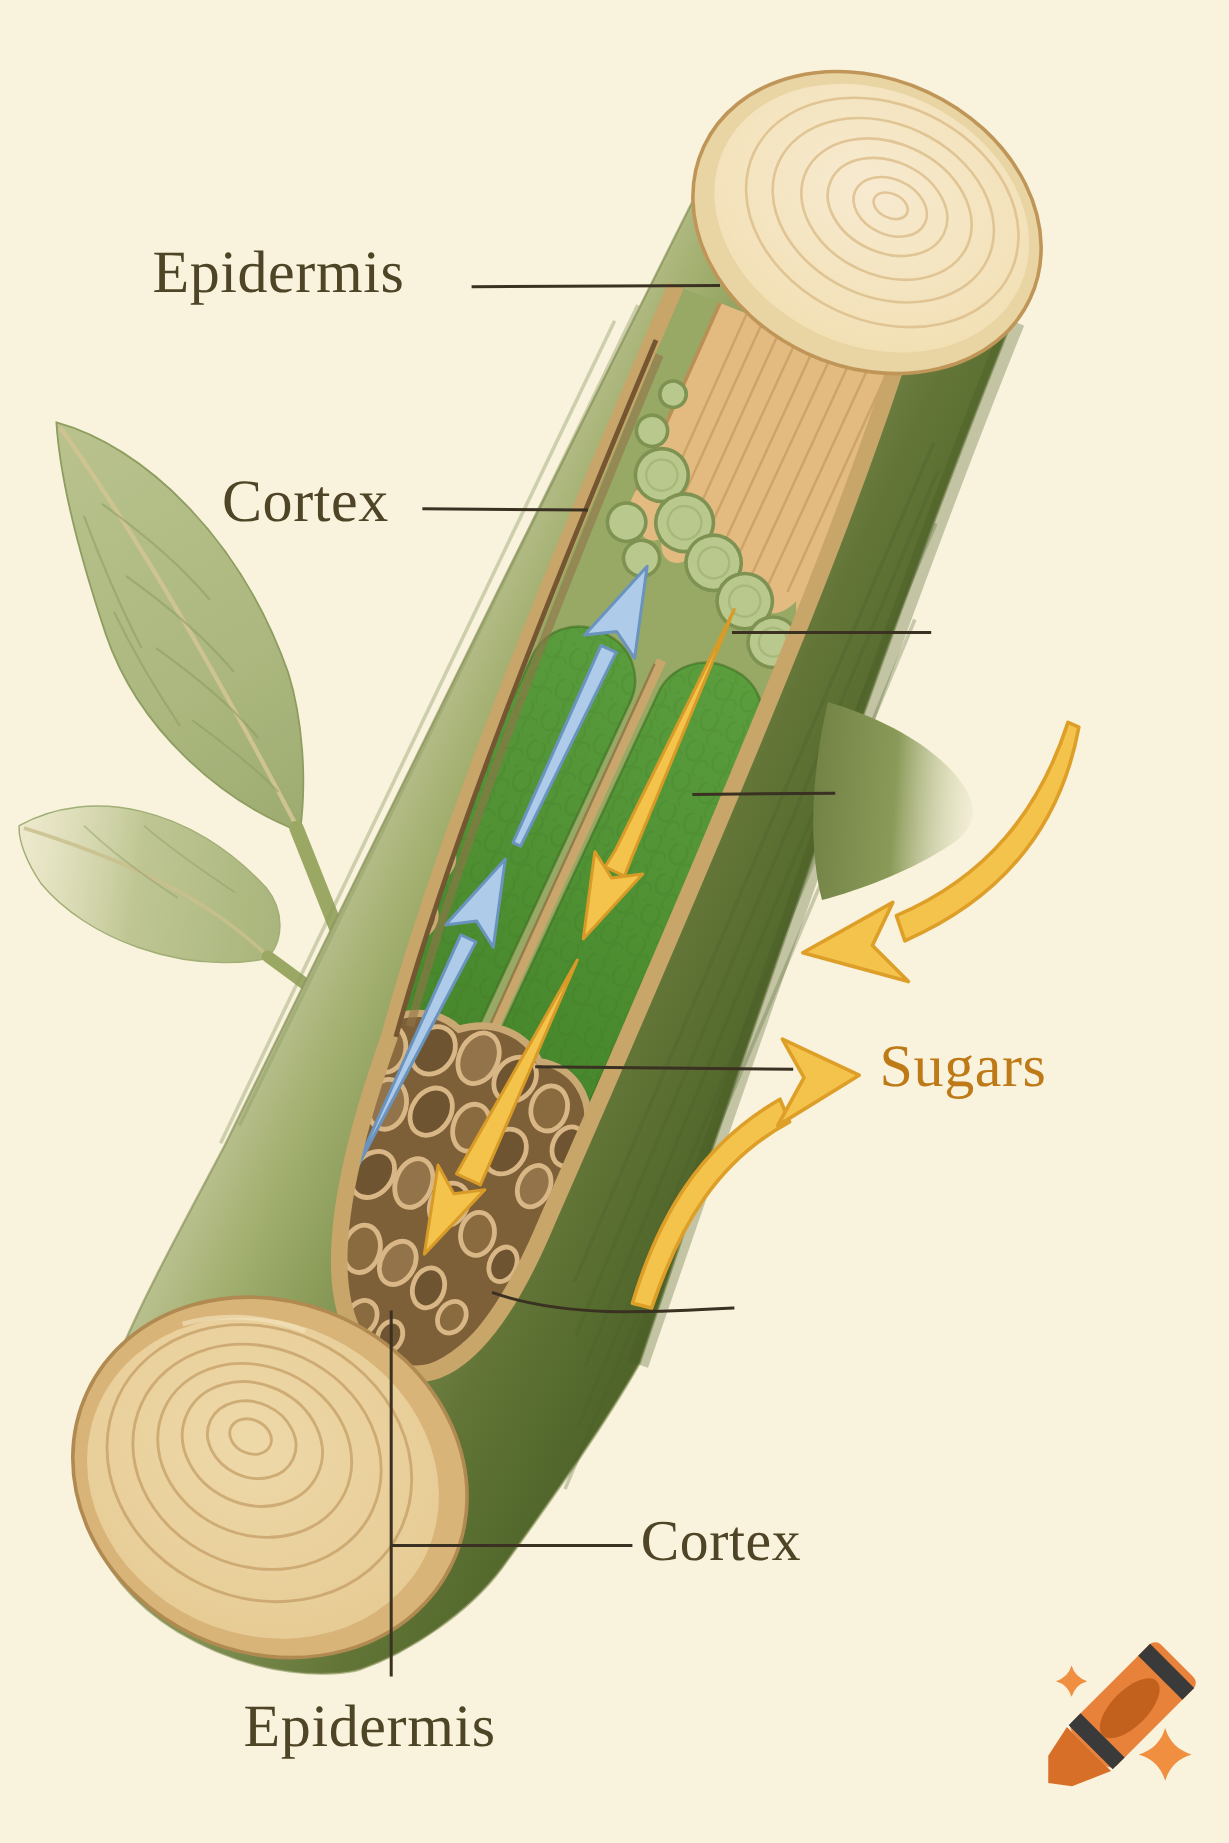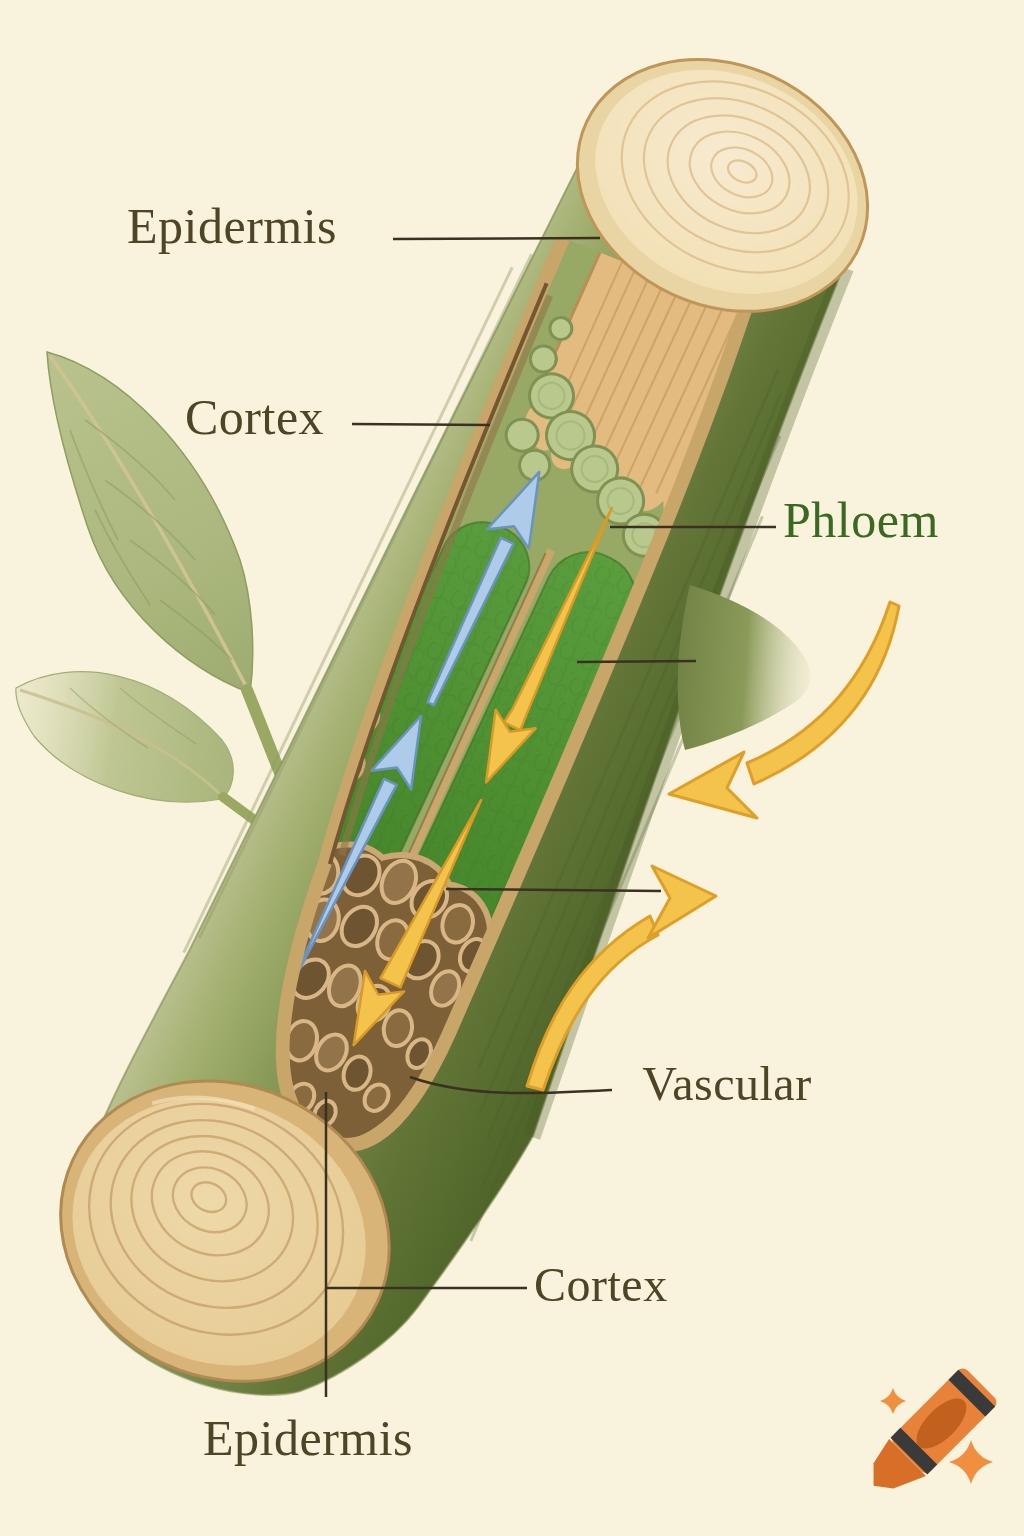--- a/index.html
+++ b/index.html
@@ -298,19 +298,19 @@
         <ellipse cx="928" cy="1418" rx="15" ry="32" fill="#c2601e"></ellipse>
         <path d="M 902,1466 L 954,1466 L 940,1498 L 924,1510 L 908,1494 Z" fill="#d86f28"></path>
       </g>
       <path d="M 893,1388 Q 896,1398 906,1401 Q 896,1404 893,1414 Q 890,1404 880,1401 Q 890,1398 893,1388 Z" fill="#ef8f3f"></path>
       <path d="M 971,1440 Q 976,1457 993,1462 Q 976,1467 971,1484 Q 966,1467 949,1462 Q 966,1457 971,1440 Z" fill="#ef8f3f"></path>
     </g>
   </svg>
 
   <div class="lbl" style="left:127px;top:200px">Epidermis</div>
   <div class="lbl" style="left:185px;top:391px">Cortex</div>
-  <div class="lbl lbl-phloem" style="left:783px;top:494px">Phloem</div>
+  <div class="lbl lbl-sugars" style="left:733px;top:862px">Sugars</div>
   <div class="lbl lbl-vascular">
-    <span>Vascular</span><br>
+    <br>
   </div>
   <div class="lbl" style="left:534px;top:1260px;font-size:48px">Cortex</div>
   <div class="lbl" style="left:203px;top:1412px">Epidermis</div>
 </div>
 
 </body></html>

